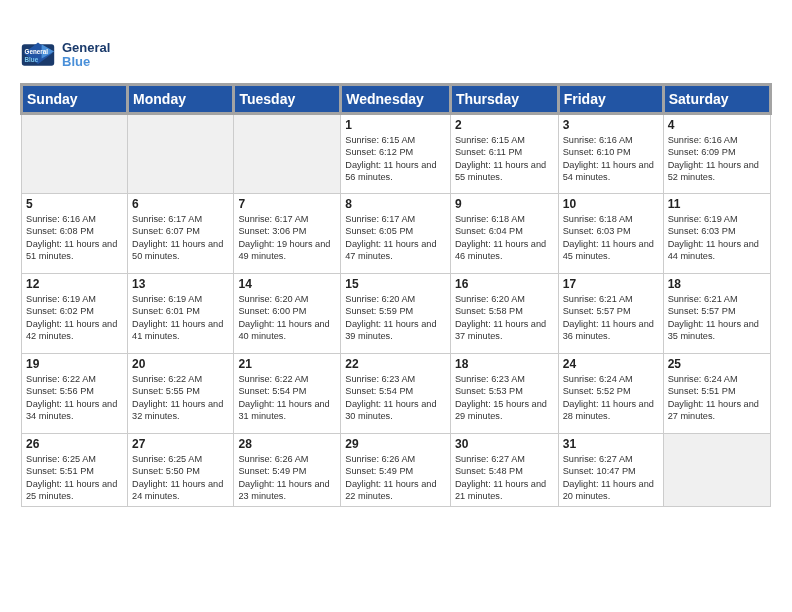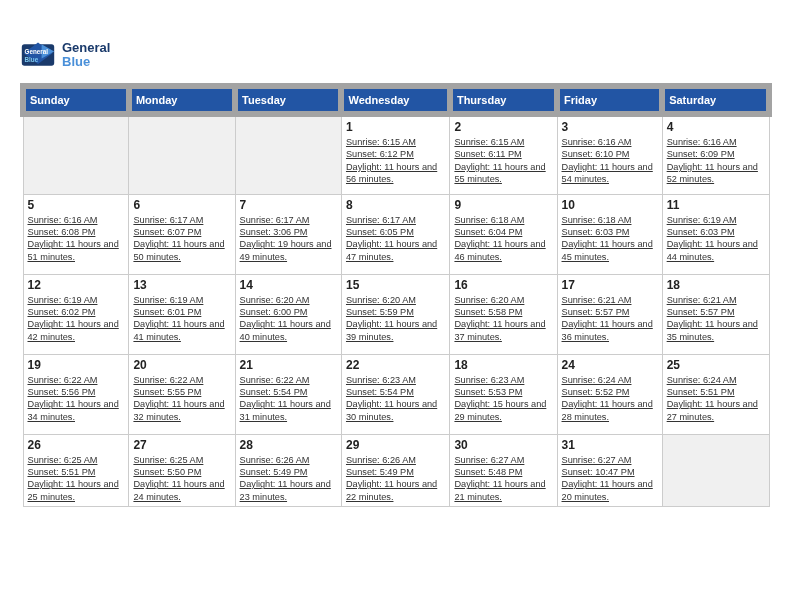--- a/index.html
+++ b/index.html
@@ -44,25 +44,25 @@
       font-size: 14px;
       color: #444;
     }
     .calendar {
       width: 100%;
       border-collapse: collapse;
     }
     .calendar th {
       background: #2255a4;
       color: #fff;
-      font-size: 11px;
+      font-size: 14px;
       font-weight: bold;
       padding: 5px 4px;
       text-align: left;
-      border: 6px solid #a3a3a3;
+      border: 3px solid #a3a3a3;
     }
     .calendar td {
       border: 1px solid #ccc;
       vertical-align: top;
       padding: 3px 4px;
       width: 113px;
       height: 80px;
       background: #fff;
     }
     .calendar td.empty {
@@ -72,21 +72,20 @@
       font-size: 12px;
       font-weight: bold;
       color: #222;
       display: block;
       margin-bottom: 2px;
     }
     .day-info {
       font-size: 9.2px;
       color: #333;
       line-height: 1.35;
-      text-decoration: underline;
     }
     .calendar tr:last-child td {
       height: 72px;
     }
   </style>
 </head>
 <body>
 
 <div class="page">
   <div class="header">

